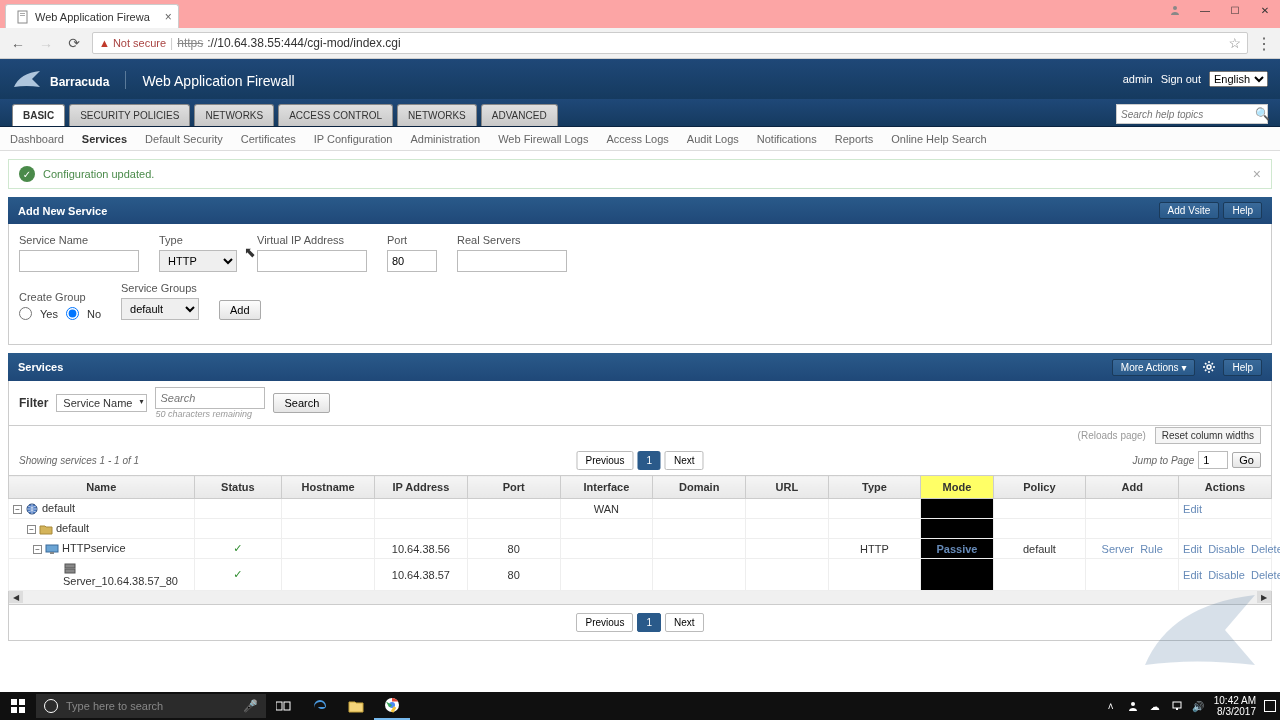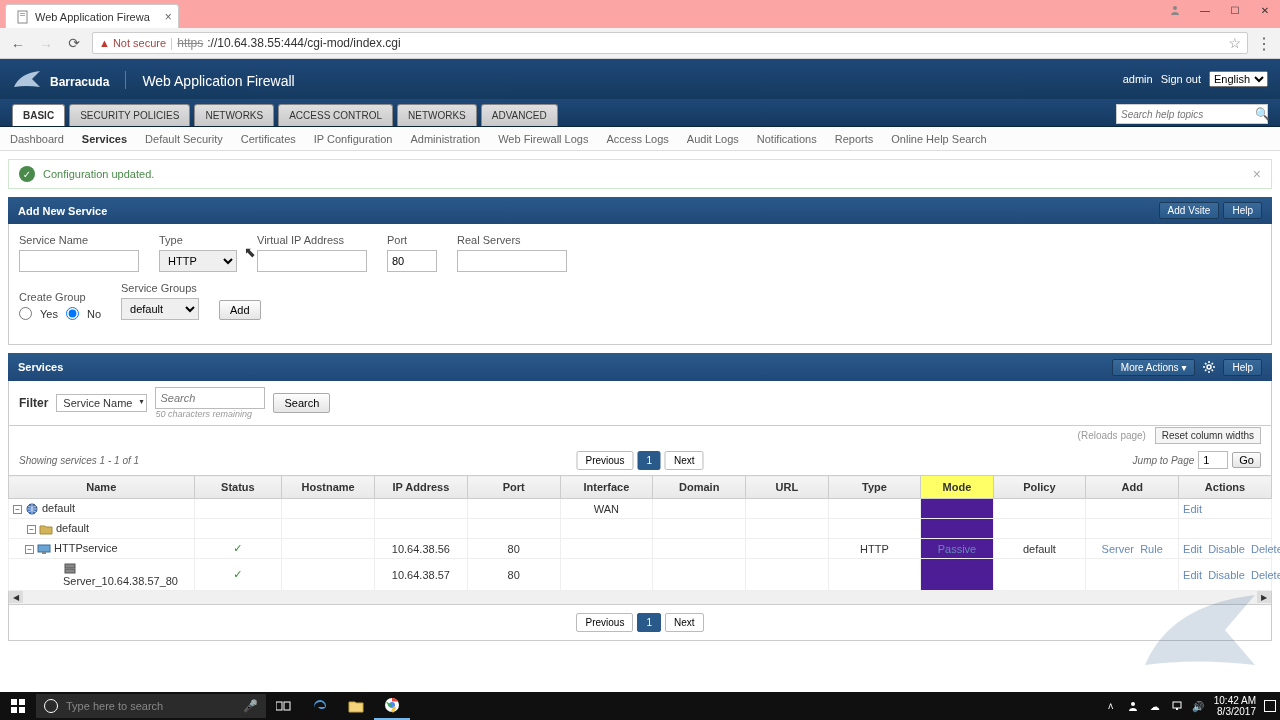--- a/index.html
+++ b/index.html
@@ -78,21 +78,21 @@
 .pager-btn { border: 1px solid #bbb; background: #fff; padding: 3px 8px; font-size: 10px; cursor: pointer; border-radius: 2px; }
 .pager-btn.num { background: #2a5a8a; color: #fff; border-color: #2a5a8a; }
 .jump-right { margin-left: auto; display: flex; align-items: center; gap: 4px; }
 .jump-right .text-input { width: 30px; height: 18px; }
 
 
 .svc-table { width: 100%; border-collapse: collapse; border: 1px solid #ccc; font-size: 11px; table-layout: fixed; }
 .svc-table th { background: linear-gradient(#f5f5f5, #e8e8e8); border: 1px solid #ccc; padding: 5px 4px; font-weight: bold; font-size: 11px; text-align: center; }
 .svc-table th.mode { background: #ffff66; }
 .svc-table td { border: 1px solid #eee; padding: 3px 4px; height: 18px; text-align: center; }
-.svc-table td.mode { background: #4c1d95; }
+.svc-table td.mode { background: #000000; font-weight: bold; }
 .svc-table td.name-cell { text-align: left; }
 .tree-toggle { display: inline-block; width: 9px; height: 9px; border: 1px solid #888; line-height: 7px; text-align: center; font-size: 8px; margin-right: 3px; cursor: pointer; }
 .tree-icon { display: inline-block; width: 14px; height: 12px; vertical-align: middle; margin-right: 3px; }
 .check-ok { color: #2a8a2a; }
 .link { color: #668ab8; cursor: pointer; }
 .scroll-bar { background: #f0f0f0; border: 1px solid #ccc; border-top: none; height: 14px; position: relative; }
 .scroll-thumb-l { position: absolute; left: 0; top: 0; width: 14px; height: 12px; background: #ddd; display: flex; align-items: center; justify-content: center; font-size: 8px; }
 .scroll-thumb-r { position: absolute; right: 0; top: 0; width: 14px; height: 12px; background: #ddd; display: flex; align-items: center; justify-content: center; font-size: 8px; }
 
 .pager-bottom { background: #fff; border: 1px solid #ccc; border-top: none; padding: 8px; display: flex; justify-content: center; gap: 4px; }
@@ -371,21 +371,21 @@
           <td></td>
           <td></td>
           <td></td>
           <td></td>
           <td class="mode"></td>
           <td></td>
           <td></td>
           <td></td>
       </tr>
       <tr>
-        <td class="name-cell" style="padding-left:16px"><span class="tree-toggle">−</span><span class="tree-icon"><svg viewBox="0 0 14 12">
+        <td class="name-cell" style="padding-left:24px"><span class="tree-toggle">−</span><span class="tree-icon"><svg viewBox="0 0 14 12">
                 <rect x="1" y="2" width="12" height="7" fill="#6aa4d4" stroke="#3a6a9a"></rect>
                 <rect x="5" y="9" width="4" height="2" fill="#888"></rect>
               </svg></span><span>HTTPservice</span></td>
         <td><span class="check-ok">✓</span></td>
         <td></td>
         <td>10.64.38.56</td>
         <td>80</td>
         <td></td>
           <td></td>
           <td></td>

